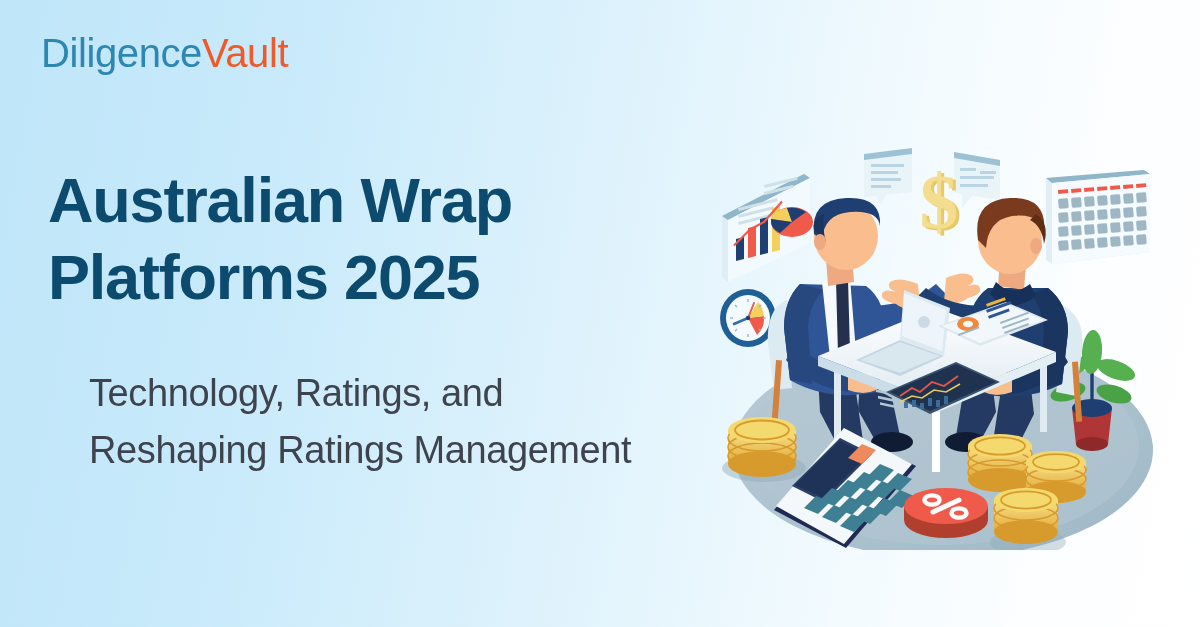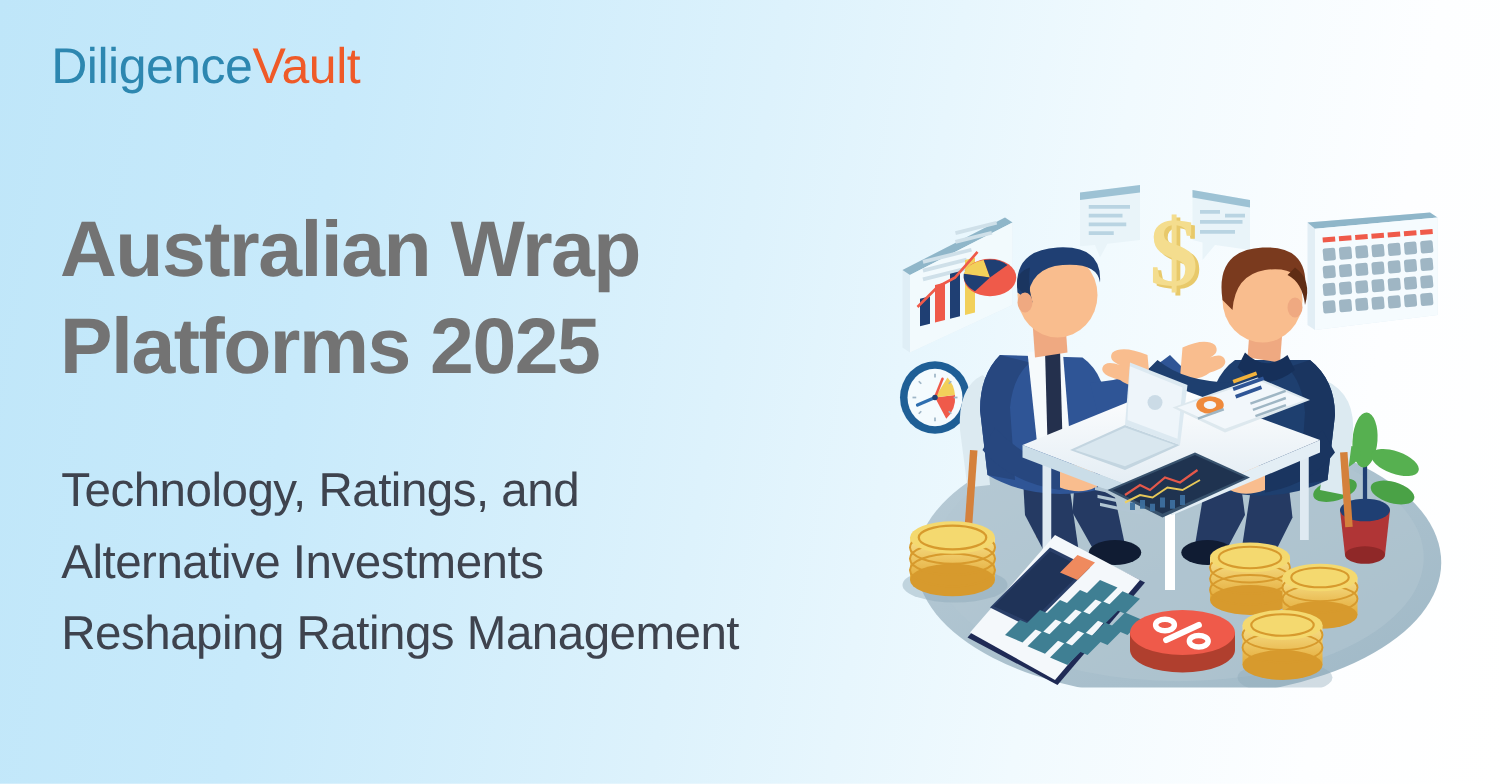--- a/index.html
+++ b/index.html
@@ -14,29 +14,29 @@
 
   
   .logo { position:absolute; left:41px; top:31px; font-size:40px; letter-spacing:-0.4px; white-space:nowrap; }
   .logo .lg-a { color:#2d87b0; font-weight:400; }
   .logo .lg-b { color:#ef5a28; font-weight:400; }
 
   
   .headline {
     position:absolute; left:48px; top:162px; width:600px;
     font-size:63px; line-height:1.22; font-weight:700;
-    color:#737373; letter-spacing:-1.2px;
+    color:#0c4a6e; letter-spacing:-1.2px;
   }
   .headline .hl-line { display:block; }
   .subhead {
     position:absolute; left:49px; top:365px; width:680px;
     font-size:38px; line-height:1.5; font-weight:400;
     color:#3e434e; letter-spacing:-0.4px;
   }
-  .subhead .sh-line { display:block; white-space:nowrap; }
+  .subhead .sh-line { display:block; white-space:nowrap;margin-left:40px; }
 
   
   .illo { position:absolute; left:700px; top:130px; width:480px; height:420px; }
   .illo svg { display:block; width:480px; height:420px; }
 </style>
 </head>
 <body>
 
 <div class="banner">
 
@@ -44,21 +44,20 @@
     <span class="lg-a">Diligence</span><span class="lg-b">Vault</span>
   </div>
 
   <h1 class="headline">
     <span class="hl-line">Australian Wrap</span>
     <span class="hl-line">Platforms 2025</span>
   </h1>
 
   <p class="subhead">
     <span class="sh-line">Technology, Ratings, and</span>
-    <span class="sh-line">Alternative Investments</span>
     <span class="sh-line">Reshaping Ratings Management</span>
   </p>
 
   <div class="illo">
     <svg viewBox="0 0 480 420" xmlns="http://www.w3.org/2000/svg">
       <defs>
         <linearGradient id="gFloor" x1="0" y1="0" x2="1" y2="1">
           <stop offset="0" stop-color="#b9ccd7"></stop>
             <stop offset="1" stop-color="#9fb8c6"></stop>
         </linearGradient>

